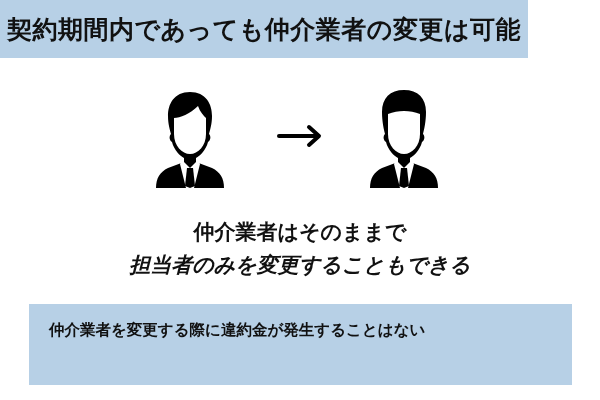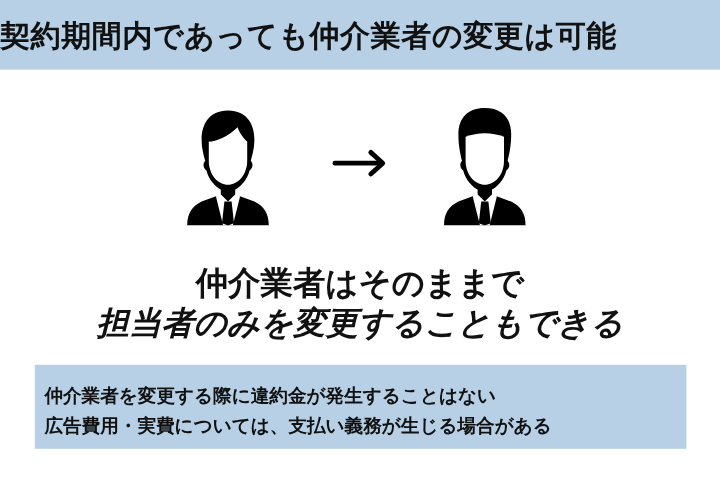--- a/index.html
+++ b/index.html
@@ -1,38 +1,38 @@
 <!DOCTYPE html>
 <html><head>
 <meta charset="utf-8">
 <style>
   * { margin:0; padding:0; box-sizing:border-box; }
   html, body { width:600px; height:400px; background:#ffffff; overflow:hidden; }
   body { position:relative; font-family:"DejaVu Sans", "Liberation Sans", sans-serif; color:#111; }
   .header {
-    position:absolute; left:0; top:0; width:600px; height:58px;
-    background:#b7d0e6; display:flex; align-items:center; justify-content:flex-start;
+    position:absolute; left:0; top:0; width:528px; height:58px;
+    background:#b7d0e6; display:flex; align-items:center; justify-content:center;
   }
   .header h1 { font-size:25px; font-weight:bold; letter-spacing:0.5px; color:#111; }
   .person { position:absolute; top:88px; width:72px; height:100px; }
   .person.left { left:154px; }
   .person.right { left:368px; }
   .arrow { position:absolute; left:277px; top:124px; width:46px; height:24px; }
-  .mid { position:absolute; left:0; width:600px; text-align:center; font-weight:bold; font-size:27px; }
+  .mid { position:absolute; left:0; width:600px; text-align:center; font-weight:bold; font-size:21px; }
   .mid.l1 { top:218px; }
   .mid.l2 { top:251px; }
   .mid.l2 .hl { position:relative; display:inline-block; padding:0 2px;font-style:italic; }
   .mid.l2 .hl::before {
     content:""; position:absolute; left:0; right:0; top:17px; height:16px;
     background:#b7c9dc; z-index:-1;
   }
   .mid.l2 .hl span { position:relative; }
   .note {
-    position:absolute; left:29px; top:304px; width:543px; height:70px;
-    background:#b7d0e6; padding:14px 0 0 8px;
+    position:absolute; left:29px; top:304px; width:543px; height:81px;
+    background:#b7d0e6; padding:14px 0 0 20px;
   }
   .note p { font-size:15.5px; font-weight:bold; line-height:25px; color:#111; white-space:nowrap; }
 </style>
 </head>
 <body>
 
 <div class="header">
   <h1>契約期間内であっても仲介業者の変更は可能</h1>
 </div>
 
@@ -55,14 +55,13 @@
   <path d="M33 80 L39 80 L41 98 L36 100 L31 98 Z" fill="#000"></path>
 </svg>
 
 <div class="mid l1">仲介業者はそのままで</div>
 <div class="mid l2">
   <span class="hl"><span>担当者のみを変更することもできる</span></span>
 </div>
 
 <div class="note">
   <p>仲介業者を変更する際に違約金が発生することはない</p>
-  <p>広告費用・実費については、支払い義務が生じる場合がある</p>
 </div>
 
 </body></html>

